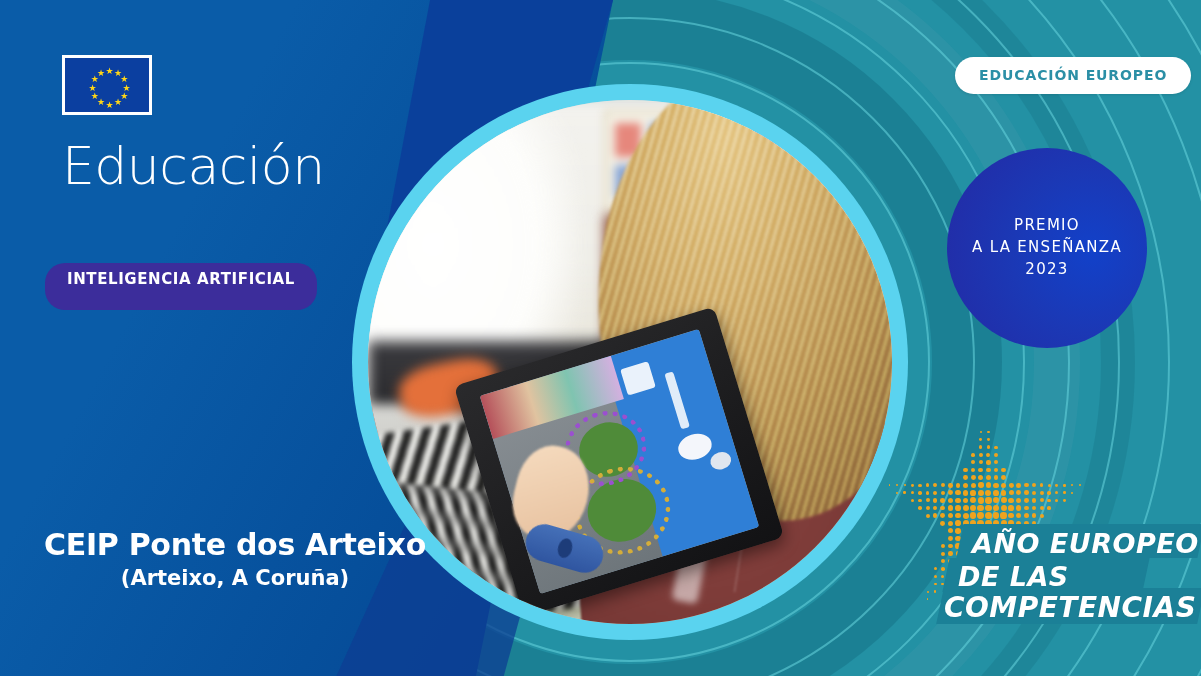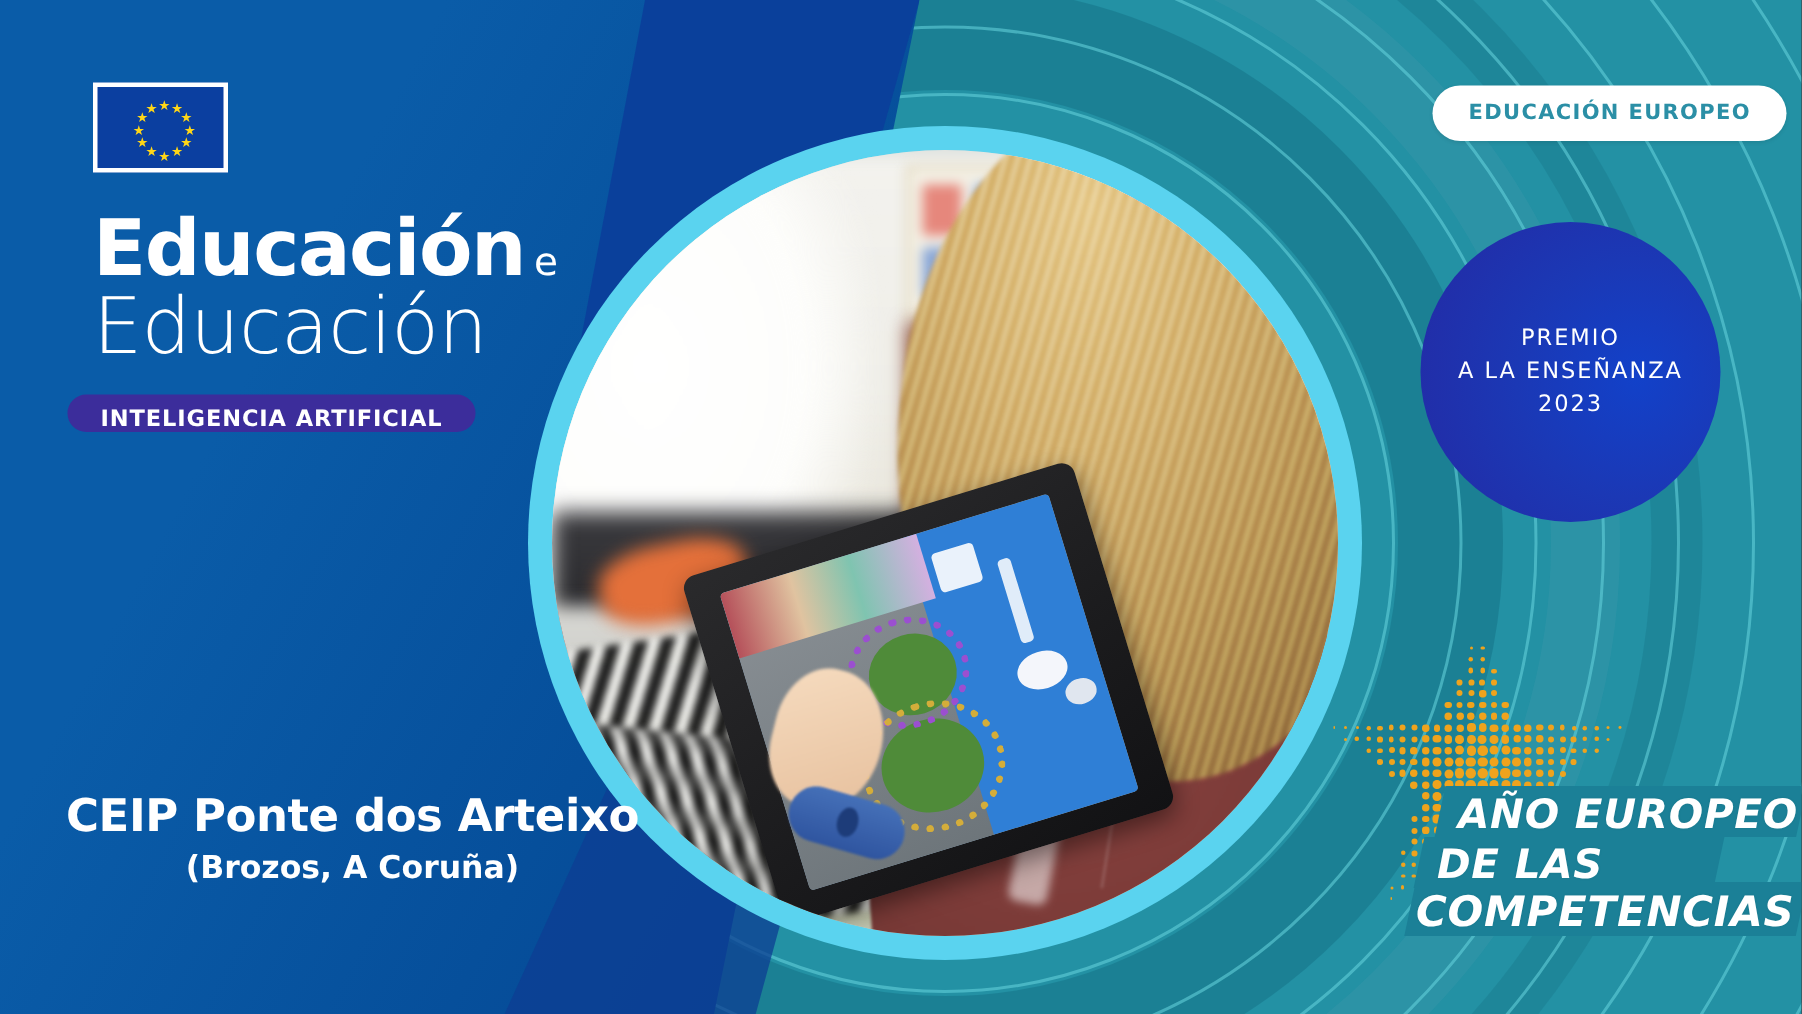--- a/index.html
+++ b/index.html
@@ -149,21 +149,21 @@
 
   
   .title-wrap{position:absolute;left:62px;top:140px;width:420px;color:#fff;}
   .t1{font-size:52px;font-weight:700;letter-spacing:-1px;line-height:1;display:inline-block;}
   .t1-e{font-size:26px;font-weight:400;letter-spacing:0;margin-left:6px;}
   .t2{font-size:52px;font-weight:300;letter-spacing:-.5px;line-height:1.08;margin-top:-2px;}
 
   .ai-pill{
     position:absolute;left:45px;top:263px;
     background:#3c2d9b;color:#fff;border-radius:20px;
-    padding:7px 22px 0;font-size:15px;font-weight:700;letter-spacing:.6px;
+    padding:7px 22px 22px;font-size:15px;font-weight:700;letter-spacing:.6px;
   }
 
   .school{position:absolute;left:0;top:527px;width:470px;text-align:center;color:#fff;}
   .school-name{font-size:30px;font-weight:700;letter-spacing:-.3px;}
   .school-loc{font-size:21px;font-weight:700;margin-top:4px;}
 
   
   .primaria-pill{
     position:absolute;left:955px;top:57px;
     background:#fff;color:#2b8fa6;border-radius:22px;
@@ -286,31 +286,28 @@
         <div class="eu-star" style="left: 40.5px; top: 42.5px;">★</div>
         <div class="eu-star" style="left: 32px; top: 40.2224px;">★</div>
         <div class="eu-star" style="left: 25.7776px; top: 34px;">★</div>
         <div class="eu-star" style="left: 23.5px; top: 25.5px;">★</div>
         <div class="eu-star" style="left: 25.7776px; top: 17px;">★</div>
         <div class="eu-star" style="left: 32px; top: 10.7776px;">★</div>
       </div>
   </div>
 
   <div class="title-wrap">
-    <div>
-      <span class="t1">Educación</span><span class="t1-e">e</span>
-    </div>
     <div class="t2">Educación</div>
   </div>
 
   <div class="ai-pill">INTELIGENCIA ARTIFICIAL</div>
 
   <div class="school">
     <div class="school-name">CEIP Ponte dos Arteixo</div>
-    <div class="school-loc">(Brozos, A Coruña)</div>
+    <div class="school-loc">(Arteixo, A Coruña)</div>
   </div>
 
   <div class="primaria-pill">EDUCACIÓN EUROPEO</div>
 
   <div class="award">
     <div class="award-txt">
       <div>PREMIO</div>
       <div>A LA ENSEÑANZA</div>
       <div>2023</div>
     </div>

